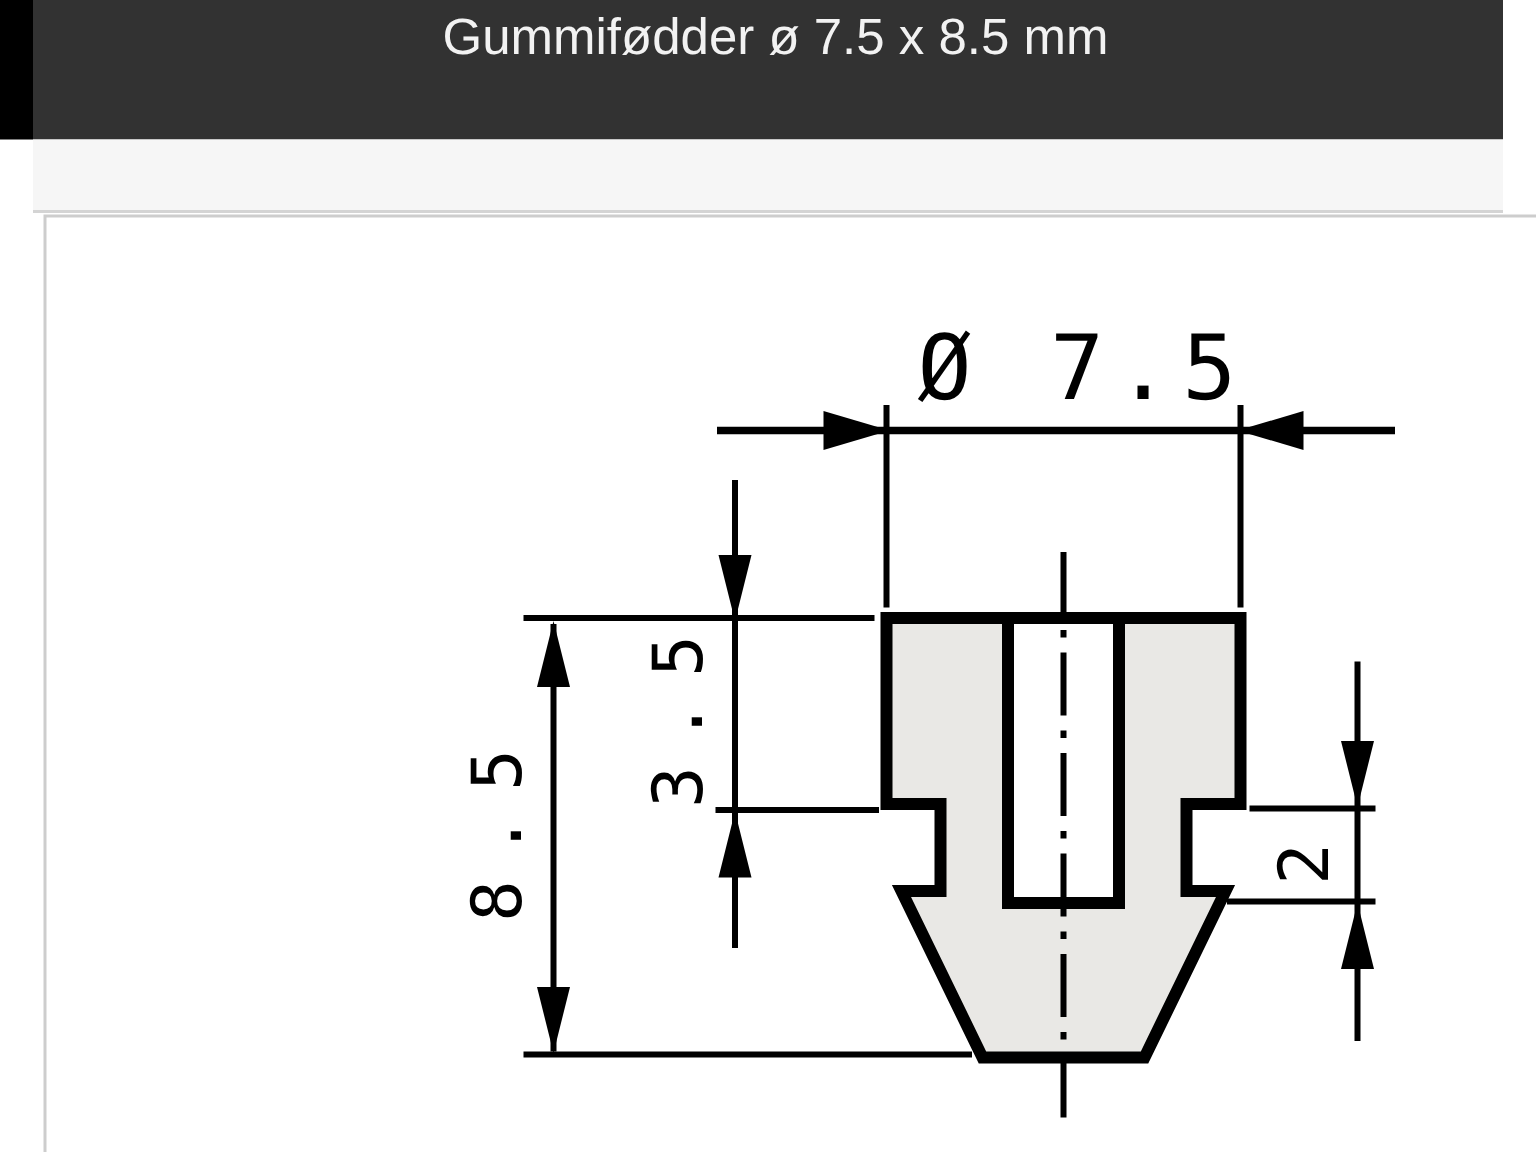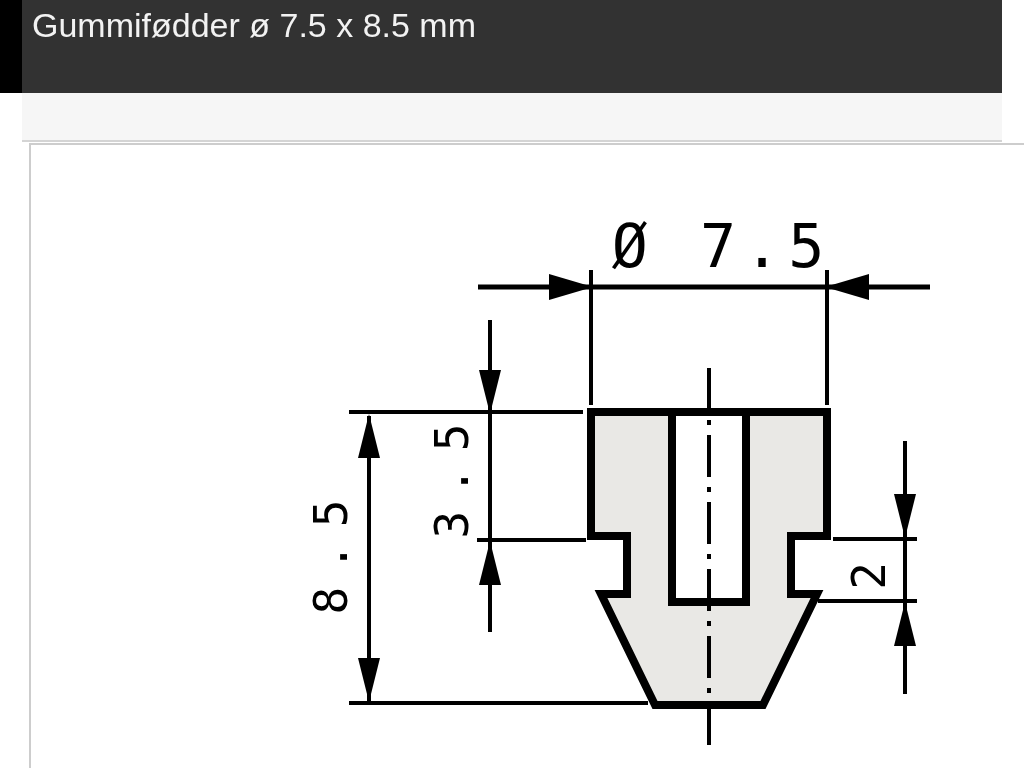--- a/index.html
+++ b/index.html
@@ -15,20 +15,21 @@
 
   .black-strip {
     left: 0; top: 0;
     width: 22px; height: 93px;
     background: #000000;
   }
   .header-bar {
     left: 22px; top: 0;
     width: 980px; height: 93px;
     background: #323232;
+    text-align: center;
   }
   .header-title {
     padding: 5px 0 0 10px;
     font-size: 34px;
     line-height: 40px;
     color: #f2f2f2;
     white-space: nowrap;
   }
   .toolbar-strip {
     left: 22px; top: 93px;

